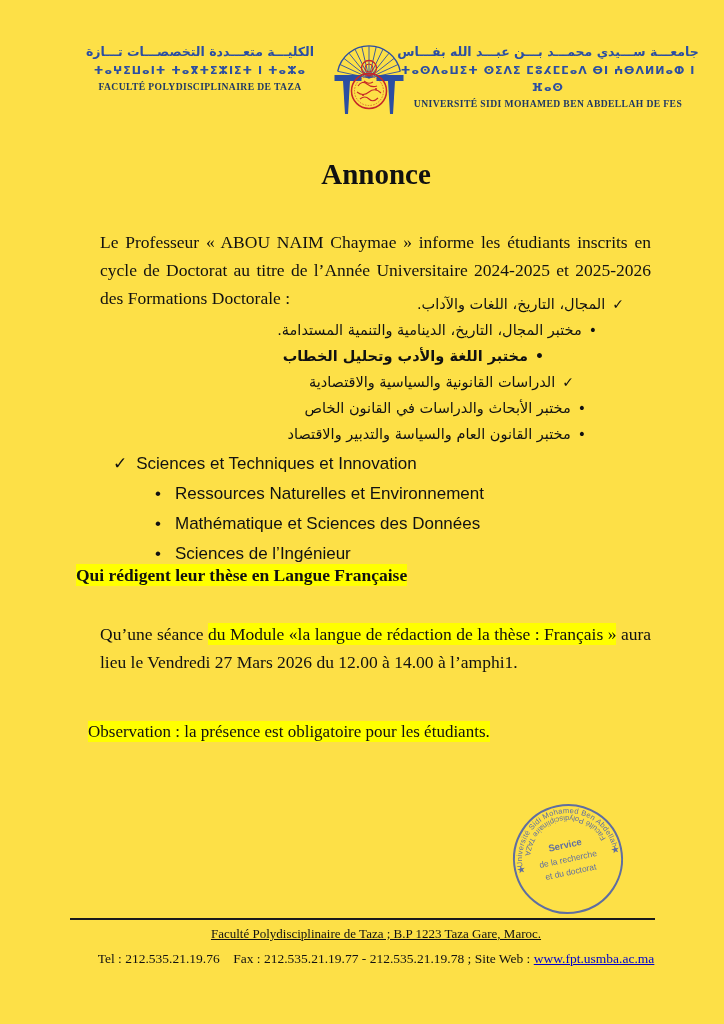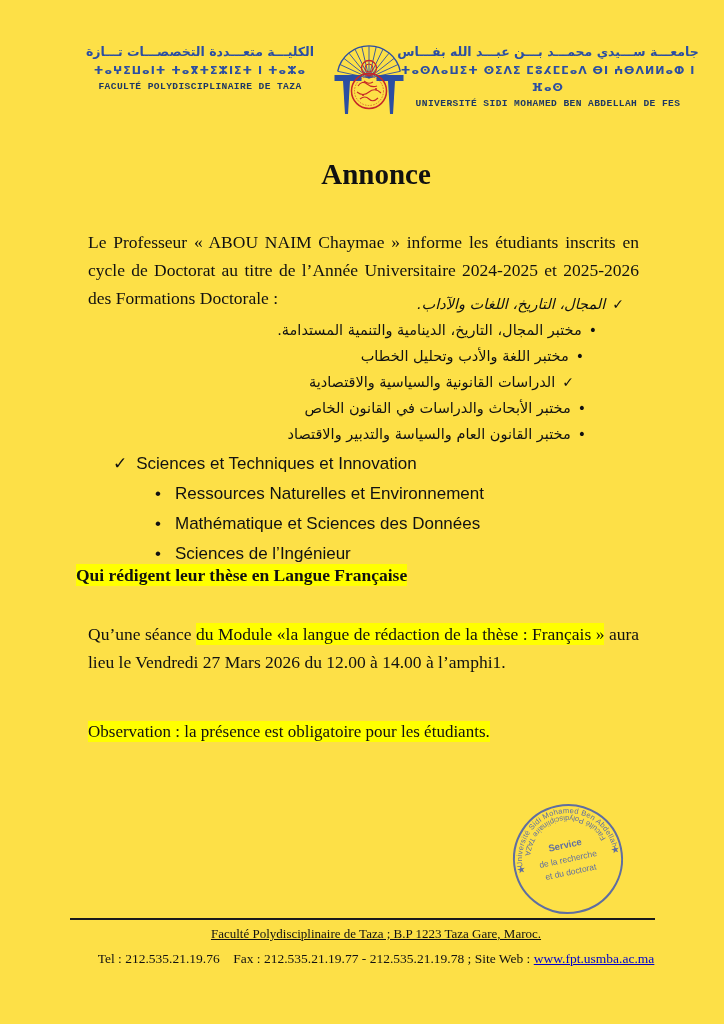--- a/index.html
+++ b/index.html
@@ -7,34 +7,34 @@
     position:relative;width:724px;height:1024px;margin:0 auto;
     background:#fde047;overflow:hidden;
     font-family:"Liberation Serif", serif;color:#111;padding-left:28px;
   }
   
   .hdr-block{position:absolute;text-align:center;}
   .hdr-left{left:66px;top:42px;width:268px;}
   .hdr-right{left:396px;top:42px;width:304px;}
   .hdr-ar{font-family:"DejaVu Sans", sans-serif;font-weight:bold;font-size:12.5px;line-height:20px;color:var(--header-blue);direction:rtl;}
   .hdr-tif{font-family:"DejaVu Sans", sans-serif;font-weight:bold;font-size:11px;line-height:17px;color:var(--header-blue);letter-spacing:1px;}
-  .hdr-lat{font-family:Liberation Mono, monospace;font-weight:bold;font-size:9.6px;line-height:16px;color:var(--header-navy);letter-spacing:0.4px;}
+  .hdr-lat{font-family:Liberation Serif, serif;font-weight:bold;font-size:9.6px;line-height:16px;color:var(--header-navy);letter-spacing:0.4px;}
   .logo{position:absolute;left:333px;top:34px;}
   
   .doc-title{position:absolute;left:0;top:158px;width:100%;text-align:center;font-size:29px;font-weight:bold;}
-  .para{position:absolute;left:88px;width:551px;font-size:17.5px;line-height:28px;text-align:justify;margin-top:21px;}
+  .para{position:absolute;left:100px;width:551px;font-size:17.5px;line-height:28px;text-align:justify;margin-top:21px;}
   .intro{top:207px;}
   .seance{top:599px;}
   mark{background:var(--highlight);color:inherit;padding:1px 0;}
   
   .ar-list{position:absolute;left:60px;top:291px;width:564px;direction:rtl;text-align:right;
     font-family:"DejaVu Sans", sans-serif;font-size:14.5px;line-height:26px;list-style:none;margin:0;padding:0;}
   .ar-list li{white-space:nowrap;}
   .ar-list .mk{display:inline-block;margin-left:7px;font-size:14px;}
-  .mr0{margin-right:0;font-style:italic;} .mr27{margin-right:27px;} .mr56{margin-right:40px;}
+  .mr0{margin-right:0;} .mr27{margin-right:27px;} .mr56{margin-right:80px;font-weight:bold;}
   .mr50{margin-right:50px;} .mr38{margin-right:38px;}
   
   .fr-list{position:absolute;left:113px;top:449px;font-family:"Liberation Sans", sans-serif;font-size:17px;}
   .fr-head{line-height:30px;}
   .fr-head .mk{margin-right:9px;}
   .fr-items{list-style:none;margin:0;padding:0 0 0 42px;}
   .fr-items li{line-height:30px;}
   .fr-items .mk{display:inline-block;width:20px;}
   
   .hl-heading{position:absolute;left:76px;top:565px;font-size:17.5px;font-weight:bold;}

